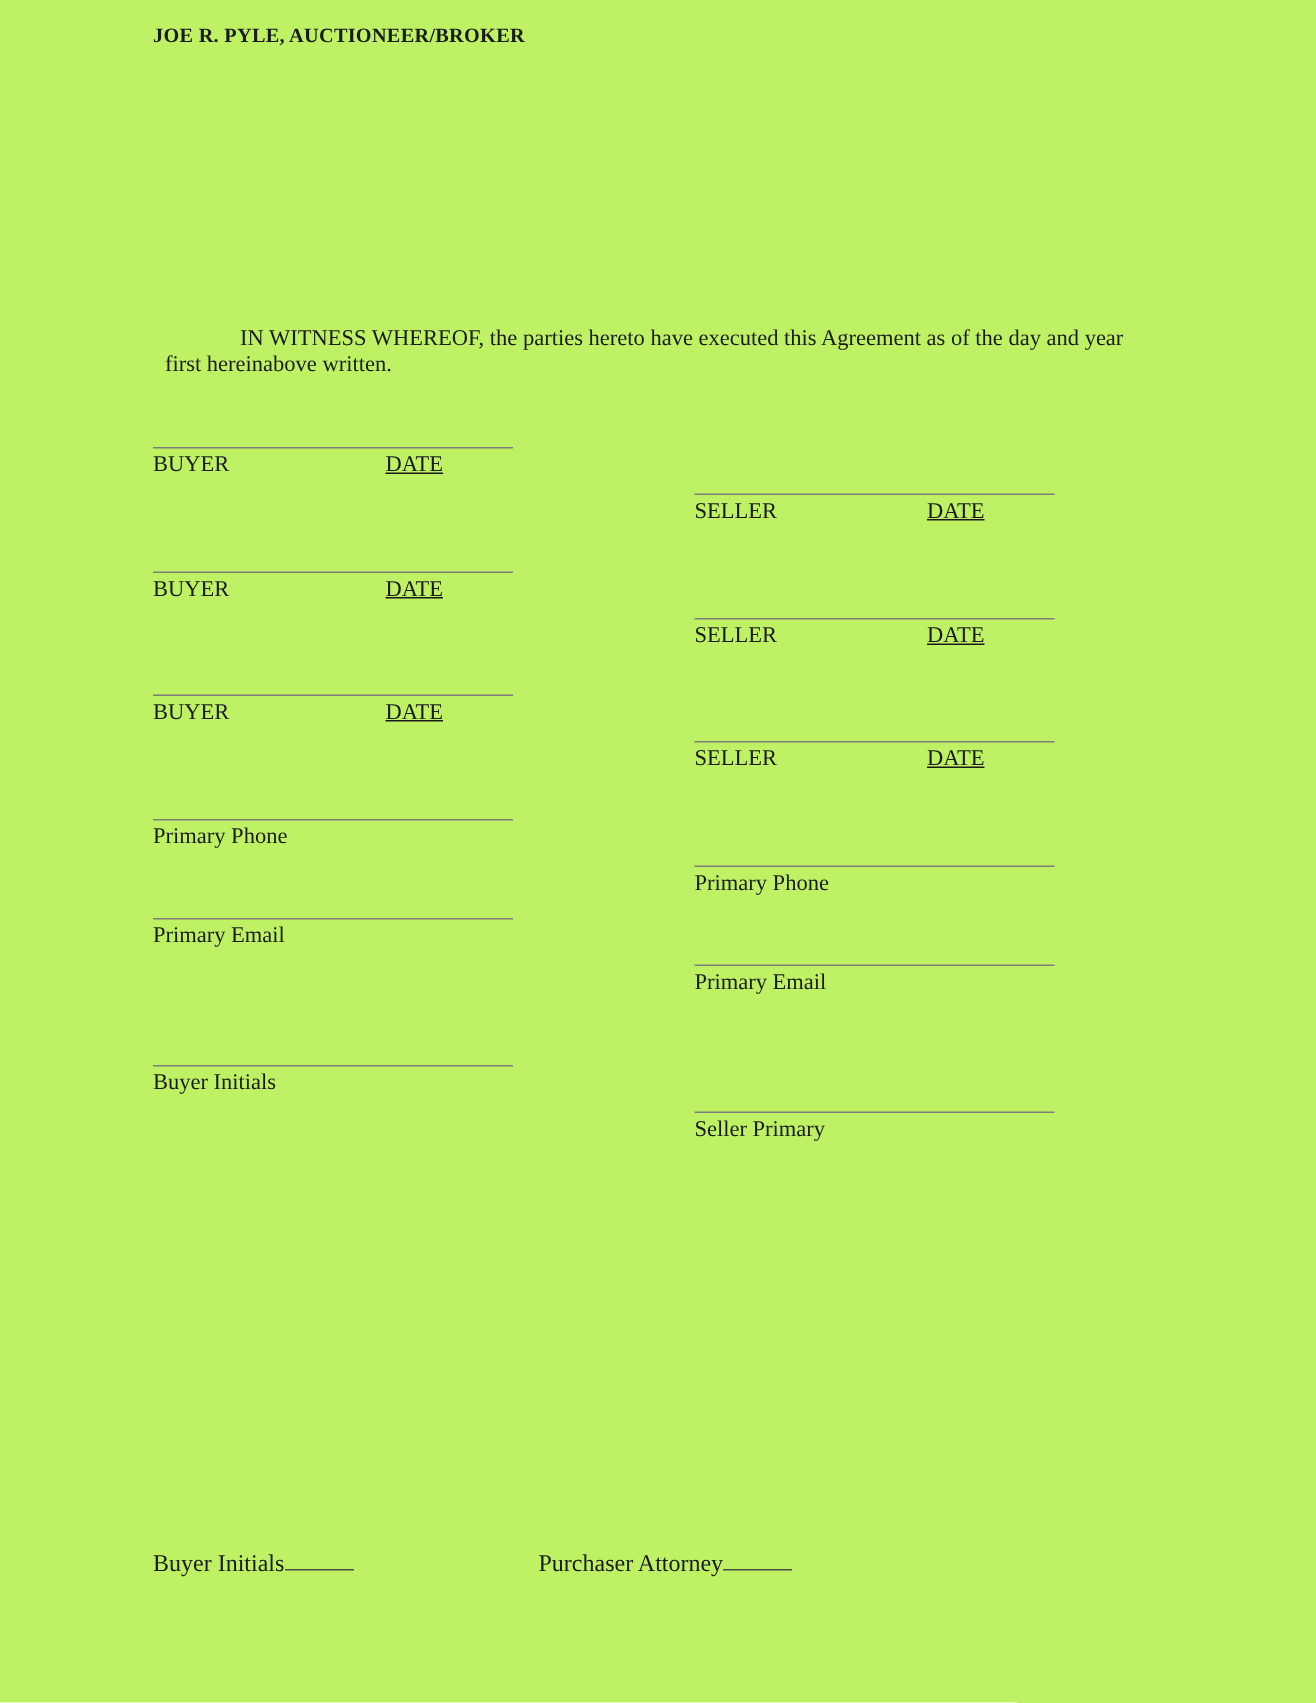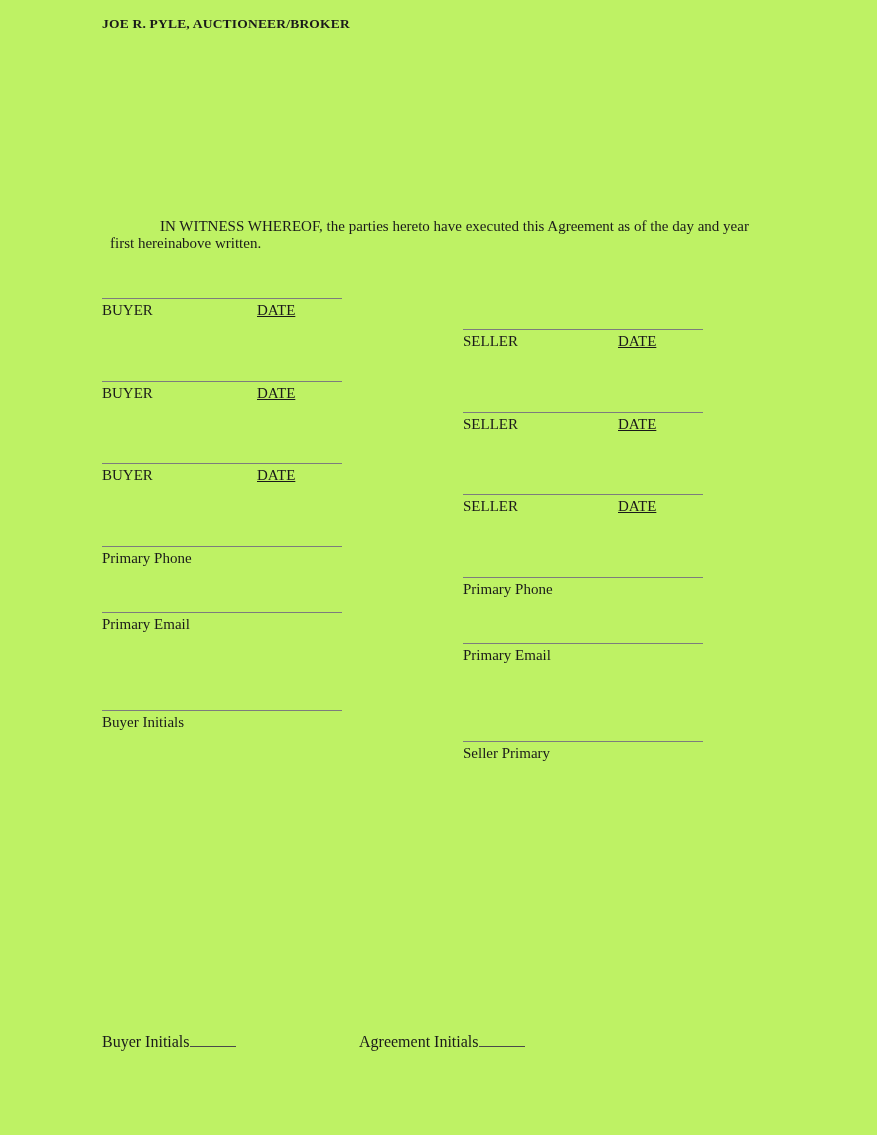--- a/index.html
+++ b/index.html
@@ -179,16 +179,16 @@
       <div class="labels">
         <span class="party">Seller Primary</span>
       </div>
     </div>
   </div>
 
   <div class="footer-item seller">
     <span>Buyer Initials</span><span class="initials-blank"></span>
   </div>
   <div class="footer-item purchaser">
-    <span>Agreement Initials</span><span class="initials-blank"></span>
+    <span>Purchaser Attorney</span><span class="initials-blank"></span>
   </div>
 
 </div>
 
 </body></html>

